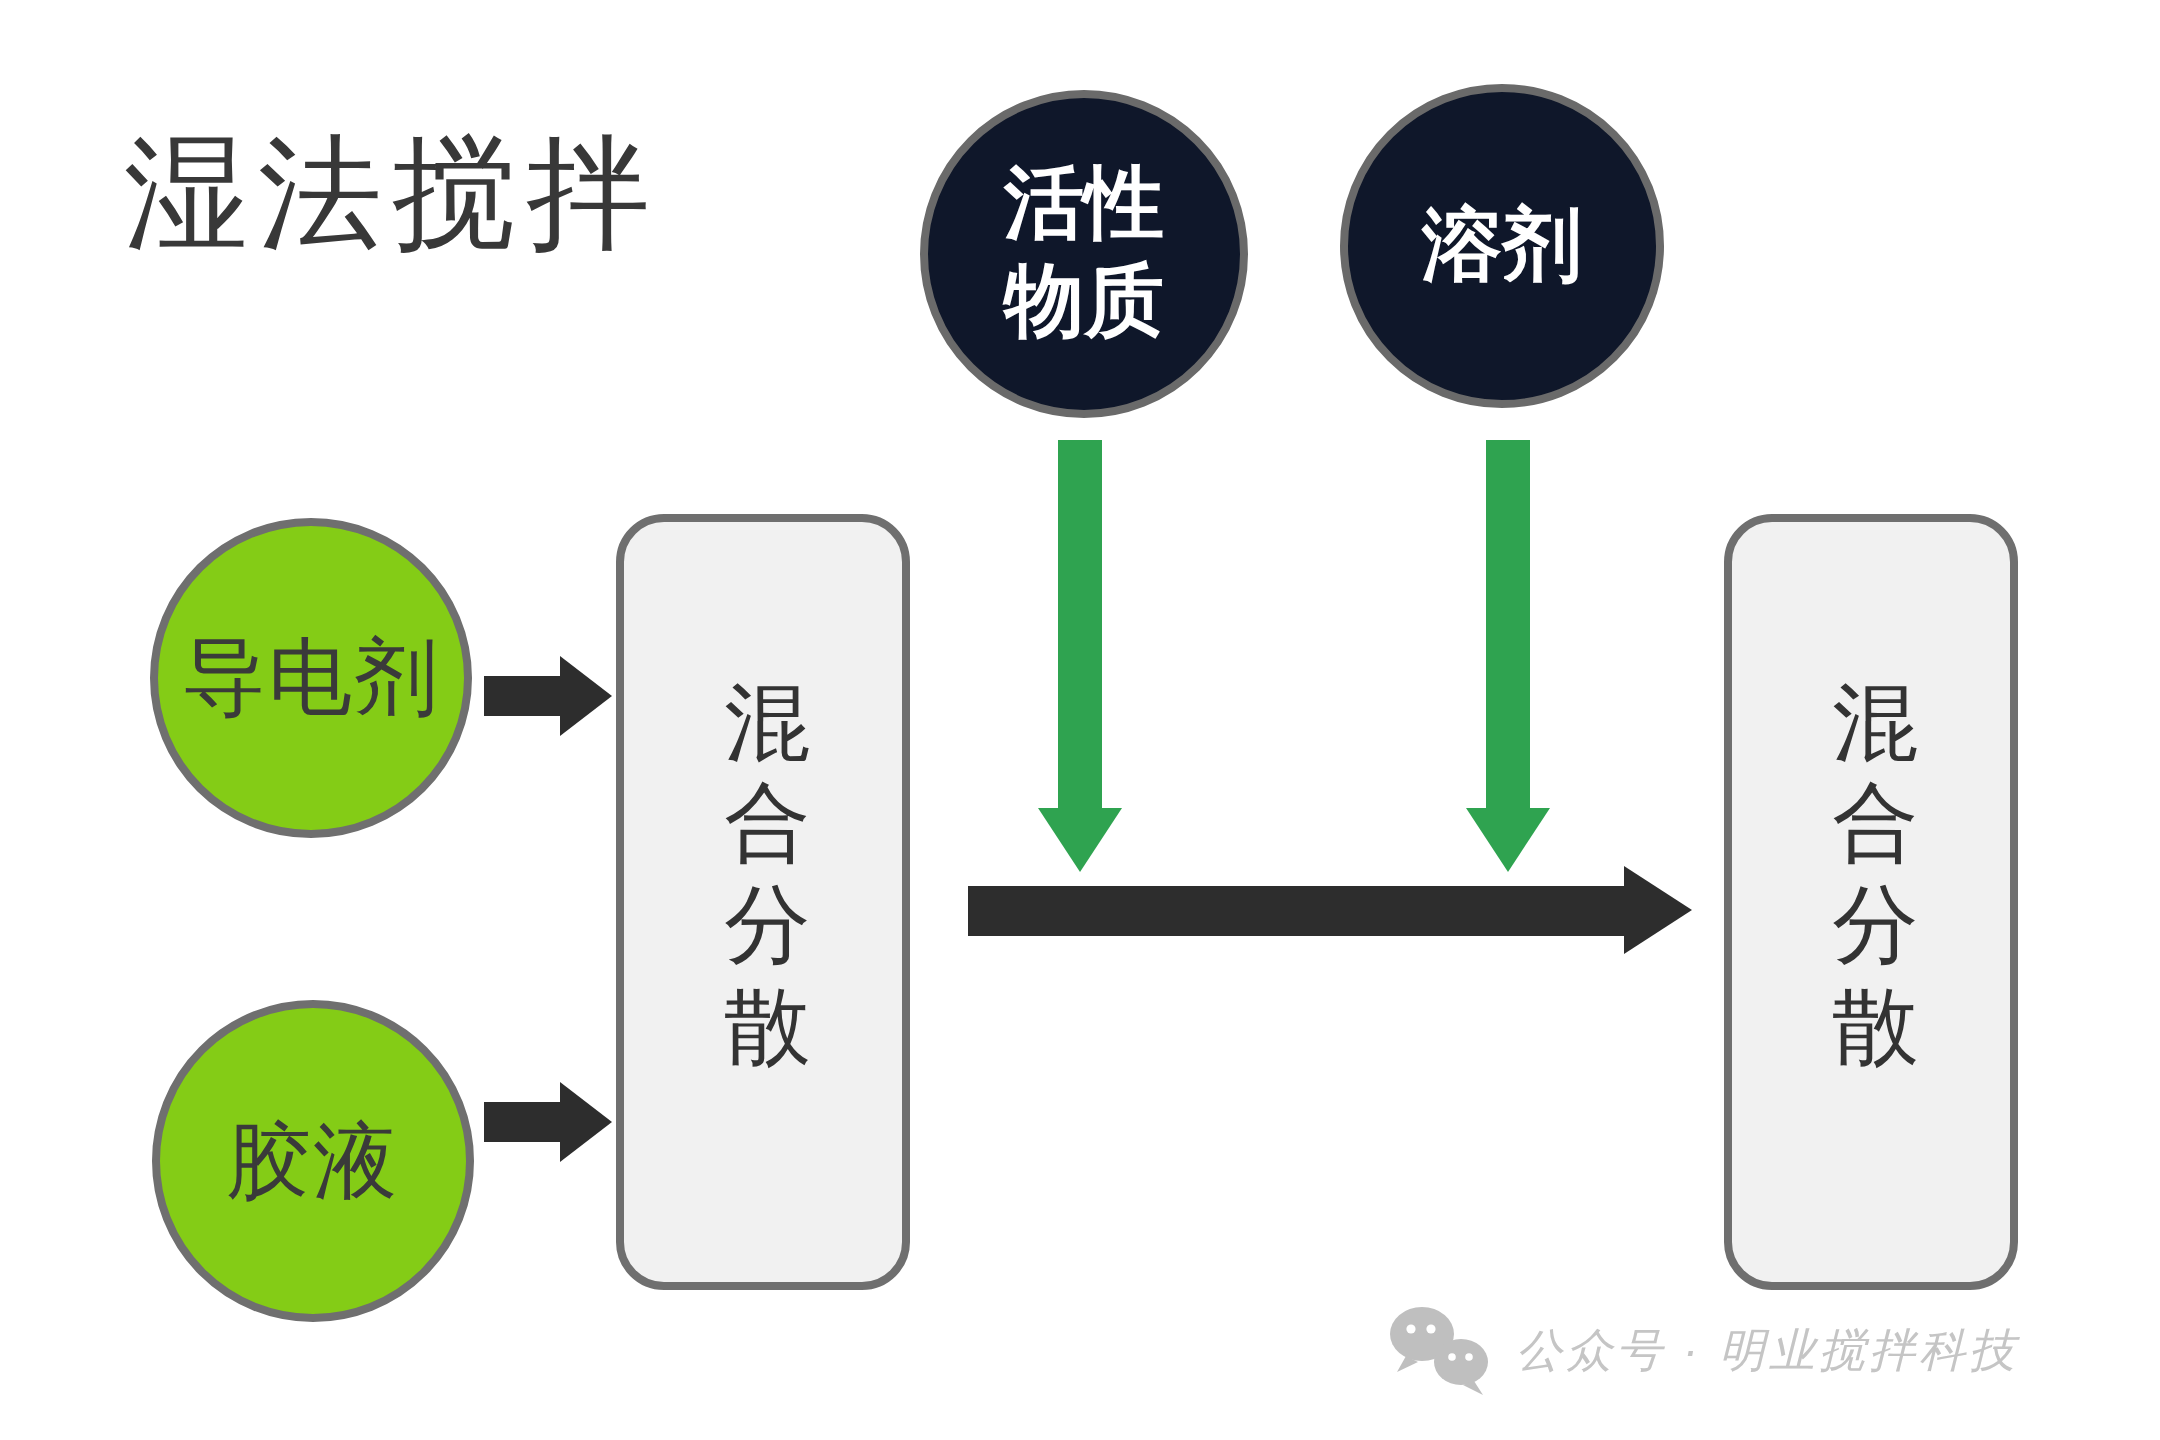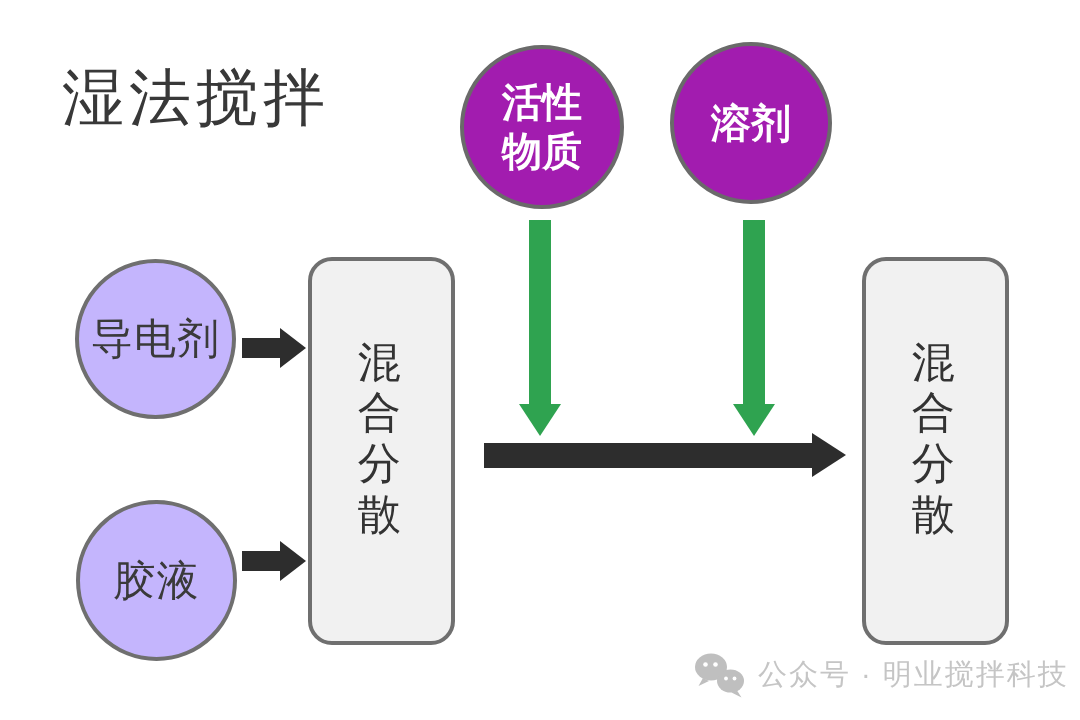--- a/index.html
+++ b/index.html
@@ -28,27 +28,27 @@
   
   .circle {
     position: absolute;
     border-radius: 50%;
     display: flex;
     align-items: center;
     justify-content: center;
     text-align: center;
   }
   .circle.green {
-    background: #a21caf;
+    background: #0f172a;
     border: 4px solid #6a6a6a;
     color: #ffffff;
     font-weight: 700;
   }
   .circle.gray {
-    background: #c4b5fd;
+    background: #84cc16;
     border: 4px solid #6f6f6f;
     color: #3a3a3a;
     font-weight: 500;
   }
   .c-active  { left: 460px; top: 45px;  width: 164px; height: 164px; }
   .c-solvent { left: 670px; top: 42px;  width: 162px; height: 162px; }
   .c-conduct { left: 75px;  top: 259px; width: 161px; height: 160px; }
   .c-glue    { left: 76px;  top: 500px; width: 161px; height: 161px; }
 
   .bubble-label { font-size: 40px; line-height: 1.22; width: 2.3em; word-break: break-all; }
@@ -69,21 +69,21 @@
   }
   .stage-1 { left: 308px; }
   .stage-2 { left: 862px; }
   .stage-label {
     font-size: 43px;
     line-height: 1.18;
     color: #333333;
     font-weight: 500;
     width: 1.1em;
     word-break: break-all;
-    text-align: left;
+    text-align: right;
     margin-bottom: 26px;
   }
 
   
   .shaft { position: absolute; background: #2d2d2d; }
   .head  { position: absolute; width: 0; height: 0; }
 
   
   .a-right-1-shaft { left: 242px; top: 338px; width: 38px; height: 20px; }
   .a-right-1-head  { left: 280px; top: 328px; border-top: 20px solid transparent;
@@ -110,21 +110,21 @@
   
   .watermark {
     position: absolute;
     left: 694px;
     top: 652px;
     display: flex;
     align-items: center;
     gap: 12px;
     color: #c5c5c5;
   }
-  .wm-text { font-size: 29px; letter-spacing: 2px; white-space: nowrap; }
+  .wm-text { font-size: 23px; letter-spacing: 2px; white-space: nowrap; font-style: italic; }
   .wm-icon { width: 52px; height: 46px; display: block; }
 </style>
 </head>
 <body>
 
 <div class="canvas">
 
   <div class="title">湿法搅拌</div>
 
   <div class="circle green c-active">

